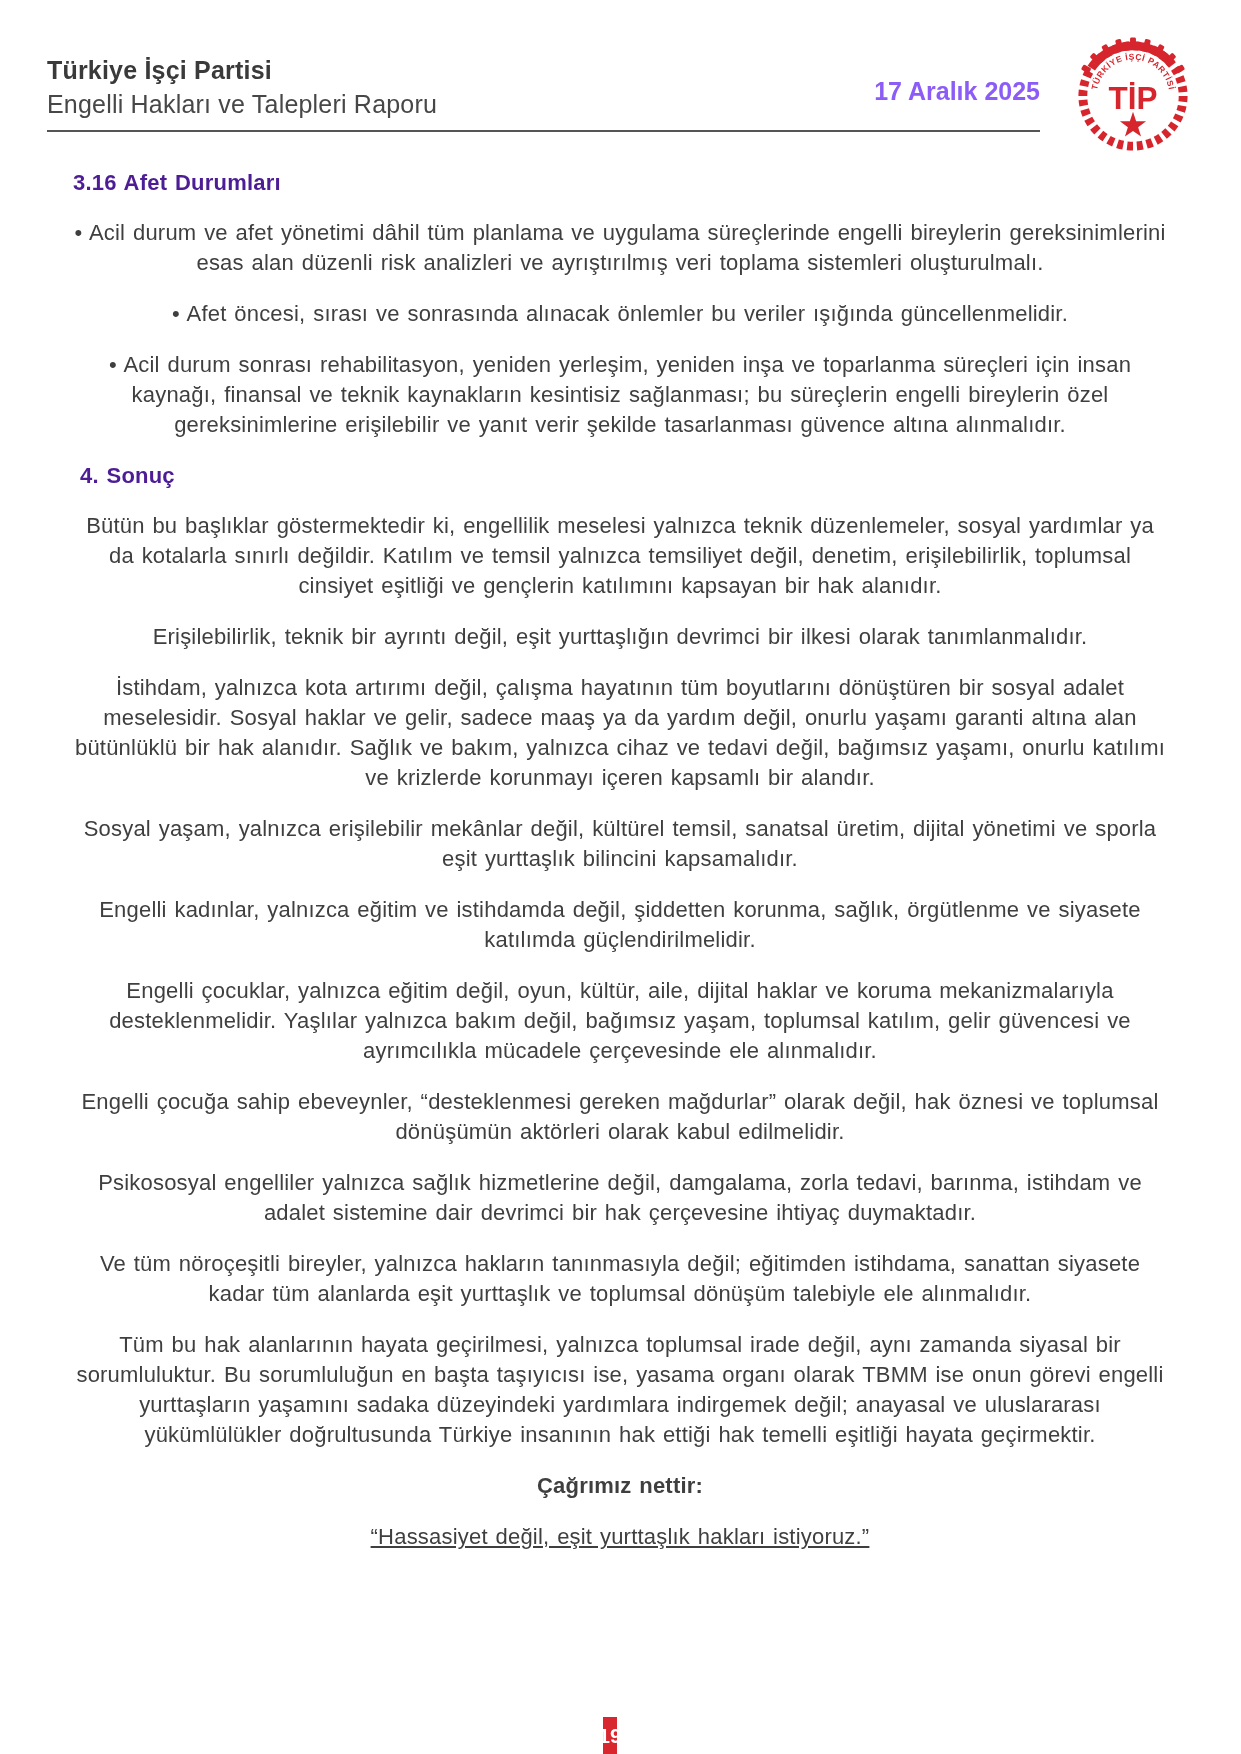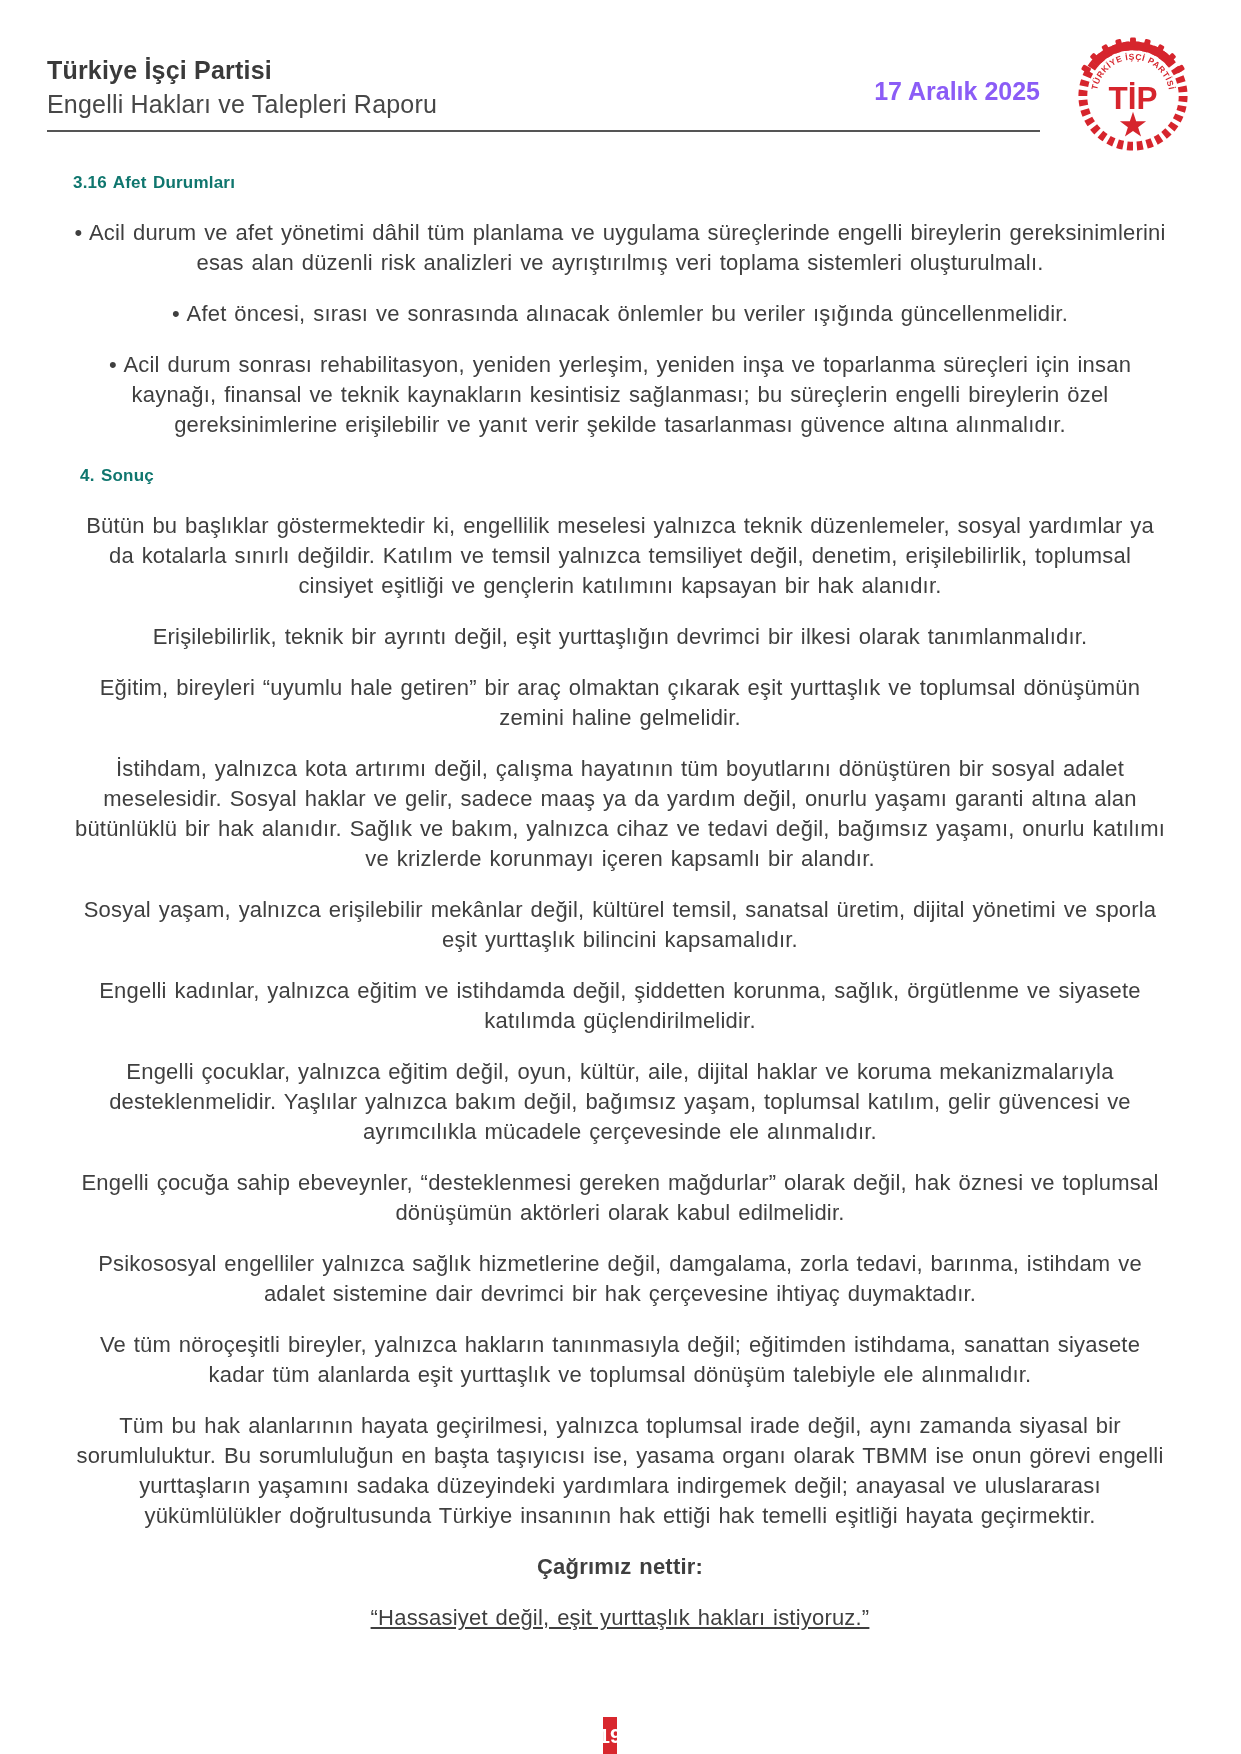--- a/index.html
+++ b/index.html
@@ -11,21 +11,21 @@
   .org-title { font-size:25px; font-weight:bold; color:#3a3a3a; letter-spacing:0.2px; }
   .report-subtitle { font-size:25px; font-weight:normal; color:#474747; margin-top:5px; letter-spacing:0.2px; }
   .report-date { position:absolute; top:77px; right:201px; font-size:25px; font-weight:bold; color:#8b5cf6; }
   .logo { position:absolute; top:34px; left:1074px; width:118px; height:122px; }
   .divider { position:absolute; top:130px; left:47px; width:993px; border-top:2px solid #555555; }
   .content {
     position:absolute; top:168px; left:73px; width:1094px;
     font-size:22px; line-height:30px; text-align:justify;
     letter-spacing:0.2px; word-spacing:1.5px; color:#3f3f3f;
   }
-  .content h2 { font-size:17px; font-weight:bold; color:#0f766e; margin:12px 0 20px 0; text-align:left; }
+  .content h2 { font-size:22px; font-weight:bold; color:#4c1d95; margin:12px 0 20px 0; text-align:left; }
   .content h2.first { margin-top:0; }
   .content h2.indent { padding-left:7px; }
   .content p { margin:0 0 21px 0;text-align:center; }
   .bold-para { font-weight:bold; text-align:left; }
   .quote-para { text-align:left;text-decoration:underline; }
   .page-badge {
     position:absolute; left:603px; top:1717px; width:14px; height:37px;
     background:#d8272e; color:#ffffff; font-weight:bold; font-size:21px;
     display:flex; align-items:center; justify-content:center;
   }
@@ -81,21 +81,20 @@
 
   <main class="content">
     <h2 class="first">3.16 Afet Durumları</h2>
     <p>• Acil durum ve afet yönetimi dâhil tüm planlama ve uygulama süreçlerinde engelli bireylerin gereksinimlerini esas alan düzenli risk analizleri ve ayrıştırılmış veri toplama sistemleri oluşturulmalı.</p>
     <p>• Afet öncesi, sırası ve sonrasında alınacak önlemler bu veriler ışığında güncellenmelidir.</p>
     <p>• Acil durum sonrası rehabilitasyon, yeniden yerleşim, yeniden inşa ve toparlanma süreçleri için insan kaynağı, finansal ve teknik kaynakların kesintisiz sağlanması; bu süreçlerin engelli bireylerin özel gereksinimlerine erişilebilir ve yanıt verir şekilde tasarlanması güvence altına alınmalıdır.</p>
 
     <h2 class="indent">4. Sonuç</h2>
     <p>Bütün bu başlıklar göstermektedir ki, engellilik meselesi yalnızca teknik düzenlemeler, sosyal yardımlar ya da kotalarla sınırlı değildir. Katılım ve temsil yalnızca temsiliyet değil, denetim, erişilebilirlik, toplumsal cinsiyet eşitliği ve gençlerin katılımını kapsayan bir hak alanıdır.</p>
     <p>Erişilebilirlik, teknik bir ayrıntı değil, eşit yurttaşlığın devrimci bir ilkesi olarak tanımlanmalıdır.</p>
-    <p>Eğitim, bireyleri “uyumlu hale getiren” bir araç olmaktan çıkarak eşit yurttaşlık ve toplumsal dönüşümün zemini haline gelmelidir.</p>
     <p>İstihdam, yalnızca kota artırımı değil, çalışma hayatının tüm boyutlarını dönüştüren bir sosyal adalet meselesidir. Sosyal haklar ve gelir, sadece maaş ya da yardım değil, onurlu yaşamı garanti altına alan bütünlüklü bir hak alanıdır. Sağlık ve bakım, yalnızca cihaz ve tedavi değil, bağımsız yaşamı, onurlu katılımı ve krizlerde korunmayı içeren kapsamlı bir alandır.</p>
     <p>Sosyal yaşam, yalnızca erişilebilir mekânlar değil, kültürel temsil, sanatsal üretim, dijital yönetimi ve sporla eşit yurttaşlık bilincini kapsamalıdır.</p>
     <p>Engelli kadınlar, yalnızca eğitim ve istihdamda değil, şiddetten korunma, sağlık, örgütlenme ve siyasete katılımda güçlendirilmelidir.</p>
     <p>Engelli çocuklar, yalnızca eğitim değil, oyun, kültür, aile, dijital haklar ve koruma mekanizmalarıyla desteklenmelidir. Yaşlılar yalnızca bakım değil, bağımsız yaşam, toplumsal katılım, gelir güvencesi ve ayrımcılıkla mücadele çerçevesinde ele alınmalıdır.</p>
     <p>Engelli çocuğa sahip ebeveynler, “desteklenmesi gereken mağdurlar” olarak değil, hak öznesi ve toplumsal dönüşümün aktörleri olarak kabul edilmelidir.</p>
     <p>Psikososyal engelliler yalnızca sağlık hizmetlerine değil, damgalama, zorla tedavi, barınma, istihdam ve adalet sistemine dair devrimci bir hak çerçevesine ihtiyaç duymaktadır.</p>
     <p>Ve tüm nöroçeşitli bireyler, yalnızca hakların tanınmasıyla değil; eğitimden istihdama, sanattan siyasete kadar tüm alanlarda eşit yurttaşlık ve toplumsal dönüşüm talebiyle ele alınmalıdır.</p>
     <p>Tüm bu hak alanlarının hayata geçirilmesi, yalnızca toplumsal irade değil, aynı zamanda siyasal bir sorumluluktur. Bu sorumluluğun en başta taşıyıcısı ise, yasama organı olarak TBMM ise onun görevi engelli yurttaşların yaşamını sadaka düzeyindeki yardımlara indirgemek değil; anayasal ve uluslararası yükümlülükler doğrultusunda Türkiye insanının hak ettiği hak temelli eşitliği hayata geçirmektir.</p>
 
     <p class="bold-para">Çağrımız nettir:</p>

